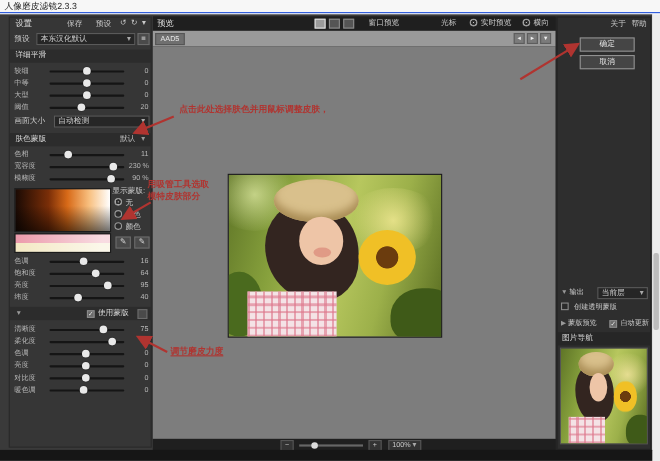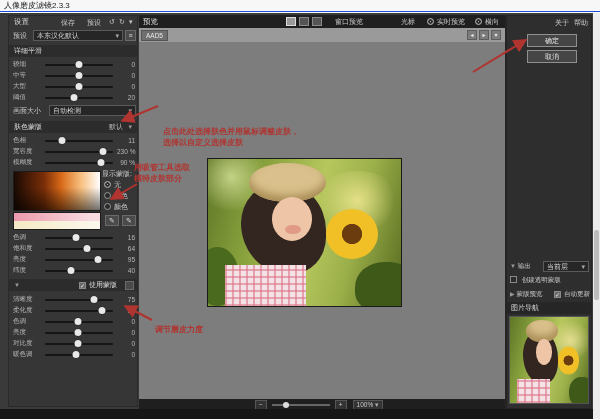--- a/index.html
+++ b/index.html
@@ -353,29 +353,28 @@
           <div class="flower"></div>
         </div>
       </div>
     </div>
   </div>
 
   <div class="rightstrip"></div>
   <div class="scrollthumb"></div>
   <div class="bottomstrip"></div>
 
-  <div class="anno" style="left:163px;top:94px;margin-top:32px;">
+  <div class="anno" style="left:163px;top:94px;">
     <div>点击此处选择肤色并用鼠标调整皮肤，</div>
-    <div>选择以自定义选择皮肤</div>
   </div>
   <div class="anno" style="left:134px;top:162px;">
     <div>用吸管工具选取</div>
     <div>模特皮肤部分</div>
   </div>
-  <div class="anno" style="left:155px;top:324px;">
+  <div class="anno" style="left:155px;top:314px;text-decoration:underline;">
     <div>调节磨皮力度</div>
   </div>
 
   <svg class="overlay" width="600" height="419" viewBox="0 0 600 419">
     <defs>
       <marker id="ah" markerWidth="7" markerHeight="7" refX="5" refY="3.5" orient="auto">
         <path d="M0,0 L7,3.5 L0,7 Z" fill="#b03430"></path>
       </marker>
     </defs>
     <line x1="158" y1="106" x2="124" y2="120" stroke="#b03430" stroke-width="2" marker-end="url(#ah)"></line>

